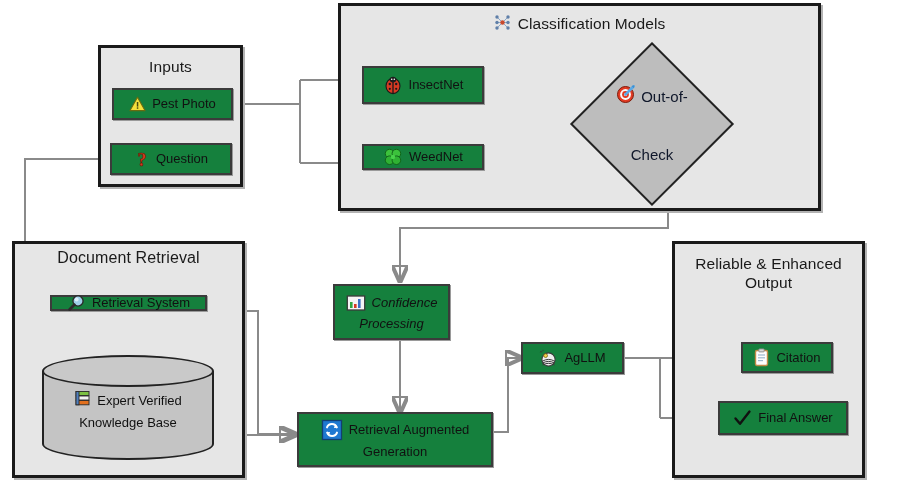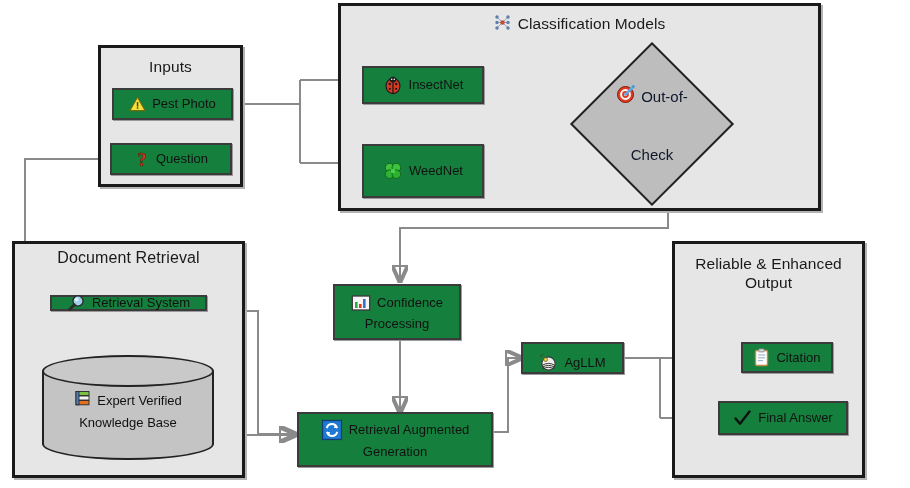--- a/index.html
+++ b/index.html
@@ -155,21 +155,21 @@
           <circle cx="6.8" cy="13.8" r="1.1" fill="#1a1a1a"></circle>
             <circle cx="13.2" cy="13.8" r="1.1" fill="#1a1a1a"></circle>
           <circle cx="8.7" cy="4.2" r="0.8" fill="#fff"></circle>
             <circle cx="11.3" cy="4.2" r="0.8" fill="#fff"></circle>
         </svg>
       </span>
       <span class="lbl">InsectNet</span>
     </span>
   </div>
 
-  <div class="node" style="left:362px;top:144px;width:122px;height:54px;">
+  <div class="node" style="left:362px;top:144px;width:122px;height:26px;">
     <span class="inner">
       <span class="ico">
         <svg width="20" height="20" viewBox="0 0 20 20">
           <circle cx="6.6" cy="6.6" r="4.3" fill="#3cc23c" stroke="#11651a" stroke-width="1"></circle>
           <circle cx="13.4" cy="6.6" r="4.3" fill="#3cc23c" stroke="#11651a" stroke-width="1"></circle>
           <circle cx="6.6" cy="13.2" r="4.3" fill="#2fb233" stroke="#11651a" stroke-width="1"></circle>
           <circle cx="13.4" cy="13.2" r="4.3" fill="#2fb233" stroke="#11651a" stroke-width="1"></circle>
           <circle cx="10" cy="10" r="2.2" fill="#49d24b"></circle>
         </svg>
       </span>
@@ -224,21 +224,21 @@
           <rect x="2" y="11.5" width="13" height="4.3" fill="#e2701e" stroke="#2b2b2b" stroke-width="0.9"></rect>
           <rect x="2" y="2.5" width="3" height="13.3" fill="#4f7fbe" stroke="#2b2b2b" stroke-width="0.9"></rect>
         </svg>
       </span>
       <span>Expert Verified</span>
       <span class="fullline" style="margin-top:2px;">Knowledge Base</span>
     </div>
   </div>
 
 
-  <div class="node twoline" style="left:333px;top:284px;width:128px;height:56px;">
+  <div class="node twoline" style="left:333px;top:284px;width:117px;height:56px;font-style:italic;">
     <span class="inner">
       <span class="ico">
         <svg width="20" height="20" viewBox="0 0 20 20">
           <rect x="1.3" y="3" width="17.4" height="14" fill="#f4f4f4" stroke="#3a3a3a" stroke-width="1.3"></rect>
           <rect x="4" y="9" width="2.6" height="6" fill="#2fa83f"></rect>
           <rect x="8" y="11" width="2.6" height="4" fill="#d63a23"></rect>
           <rect x="12" y="6" width="2.6" height="9" fill="#3b6fc4"></rect>
         </svg>
       </span>
       <span>Confidence</span>
@@ -255,21 +255,21 @@
           <path d="M16,13.6 A5.2,5.2 0 0 1 6.2,13.6" fill="none" stroke="#fff" stroke-width="2" stroke-linecap="round"></path>
           <path d="M14.2,5.4 L16.6,8.8 L12.9,9.1 Z" fill="#fff"></path>
           <path d="M7.8,16.6 L5.4,13.2 L9.1,12.9 Z" fill="#fff"></path>
         </svg>
       </span>
       <span>Retrieval Augmented</span>
       <span class="fullline" style="margin-top:3px;">Generation</span>
     </span>
   </div>
 
-  <div class="node" style="left:521px;top:342px;width:103px;height:32px;align-items:flex-end;">
+  <div class="node" style="left:521px;top:342px;width:103px;height:32px;">
     <span class="inner">
       <span class="ico">
         <svg width="19" height="19" viewBox="0 0 19 19">
           <circle cx="9.5" cy="10.5" r="6.6" fill="#efefef" stroke="#3a3a3a" stroke-width="1.1"></circle>
           <path d="M3.4,12.2 Q9.5,8.6 15.6,12.2" fill="none" stroke="#3a3a3a" stroke-width="1"></path>
           <path d="M3.2,14.2 Q9.5,10.6 15.8,14.2" fill="none" stroke="#3a3a3a" stroke-width="1"></path>
           <path d="M3.5,16 Q9.5,12.6 15.5,16" fill="none" stroke="#3a3a3a" stroke-width="1"></path>
           <circle cx="6.6" cy="6.6" r="1.9" fill="#f5d04a" stroke="#7a6510" stroke-width="0.8"></circle>
           <path d="M1.4,2.2 L2.6,3.4 M2.6,2.2 L1.4,3.4" stroke="#3a3a3a" stroke-width="0.9"></path>
           <path d="M4,0.8 L4,2.2" stroke="#3a3a3a" stroke-width="0.9"></path>

